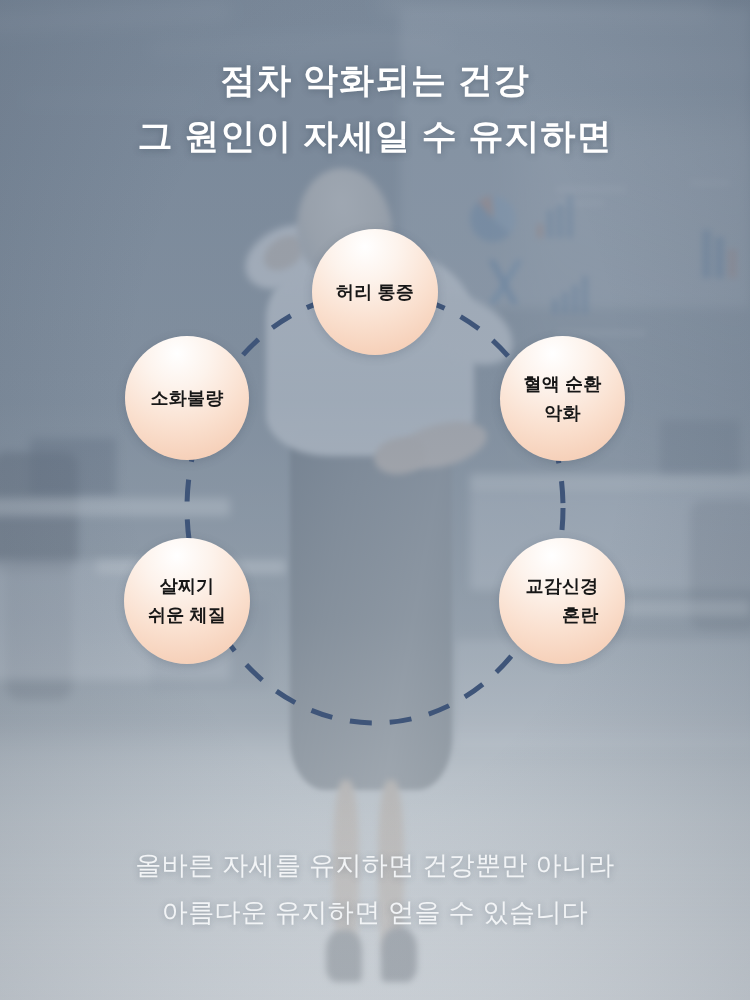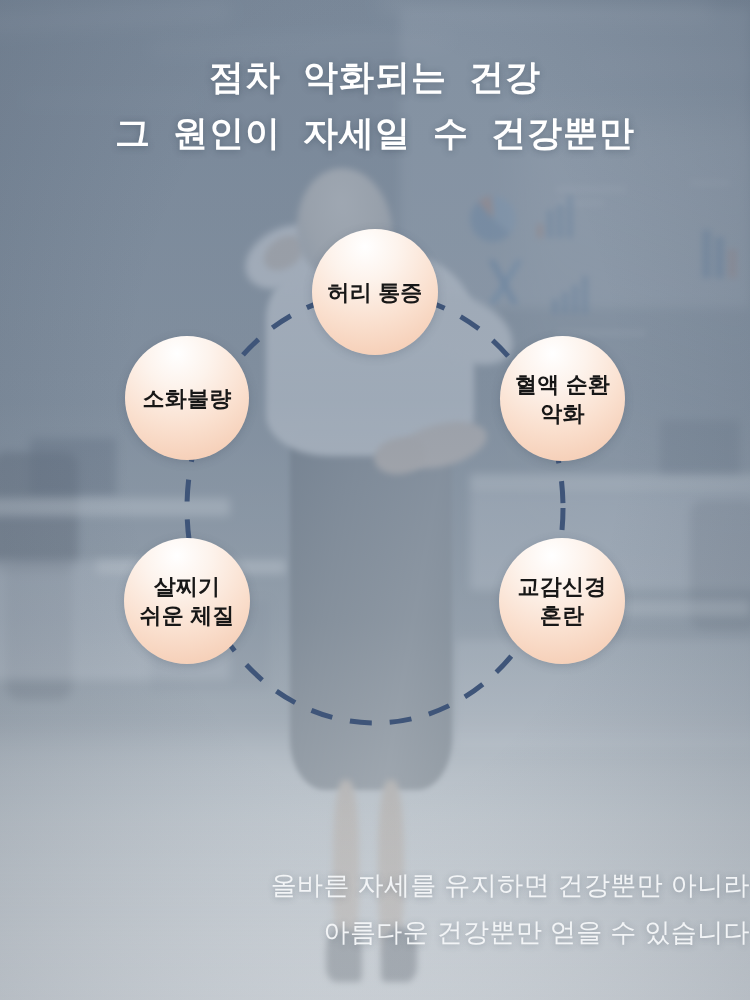--- a/index.html
+++ b/index.html
@@ -197,21 +197,20 @@
   }
   .bg-vignette {
     position:absolute; inset:0;
     background: radial-gradient(ellipse at 50% 42%, rgba(0,0,0,0) 46%, rgba(40,52,68,0.18) 100%);
   }
 
   
   .title-wrap {
     position: absolute; left: 0; right: 0; top: 52px;
     text-align: center;
-    font-family: Liberation Mono, monospace;
   }
   .title-line {
     color: #ffffff;
     font-size: 35px;
     font-weight: bold;
     line-height: 56px;
     letter-spacing: 1.0px;
     text-shadow: 0 1px 7px rgba(40,54,70,0.38);
   }
 
@@ -234,38 +233,38 @@
                 #f6d1ba 82%,
                 #f3c9af 100%);
     box-shadow: 0 2px 10px rgba(54,68,86,0.22);
     display: flex;
     align-items: center;
     justify-content: center;
     text-align: center;
   }
   .bubble .blabel {
     color: #171717;
-    font-size: 22px;
+    font-size: 18px;
     font-weight: bold;
     line-height: 29px;
     letter-spacing: 0.2px;
     white-space: pre-line;
   }
 
   .b-top    { left: 312px; top: 229px; width: 126px; height: 126px; }
   .b-left1  { left: 125px; top: 336px; width: 124px; height: 124px; }
   .b-right1 { left: 500px; top: 336px; width: 125px; height: 125px; }
   .b-left2  { left: 124px; top: 538px; width: 126px; height: 126px; }
-  .b-right2 { left: 499px; top: 538px; width: 126px; height: 126px; }
+  .b-right2 { left: 499px; top: 538px; width: 126px; height: 126px; text-align: right; }
   .b-bottom { left: 312px; top: 659px; width: 126px; height: 126px; }
 
   
   .caption-wrap {
-    position: absolute; left: 0; right: 0; bottom: 44px;
-    text-align: right;
+    position: absolute; left: 0; right: 0; bottom: 64px;
+    text-align: center;
   }
   .caption-line {
     color: #f2f4f6;
     font-size: 26px;
     font-weight: normal;
     line-height: 47px;
     letter-spacing: 0.4px;
     text-shadow: 0 1px 6px rgba(60,72,88,0.34);
   }
 </style>
@@ -343,21 +342,21 @@
       <div class="ps neck"></div>
       <div class="ps hair"></div>
     </div>
 
     <div class="bg-tint"></div>
     <div class="bg-vignette"></div>
   </div>
 
   <div class="title-wrap">
     <div class="title-line">점차 악화되는 건강</div>
-    <div class="title-line">그 원인이 자세일 수 건강뿐만</div>
+    <div class="title-line">그 원인이 자세일 수 유지하면</div>
   </div>
 
   <svg class="ellipse-svg" viewBox="0 0 750 1000">
     <ellipse id="cycle-ellipse" cx="375" cy="508" rx="188" ry="215" fill="none" stroke="#3f5579" stroke-width="5" stroke-dasharray="22 18" stroke-linecap="butt"></ellipse>
   </svg>
 
   <div class="bubble b-top">
     <span class="blabel">허리 통증</span>
   </div>
 
@@ -376,16 +375,16 @@
     <span class="blabel">살찌기
 쉬운 체질</span>
   </div>
 
   <div class="bubble b-left1">
     <span class="blabel">소화불량</span>
   </div>
 
   <div class="caption-wrap">
     <div class="caption-line">올바른 자세를 유지하면 건강뿐만 아니라</div>
-    <div class="caption-line">아름다운 건강뿐만 얻을 수 있습니다</div>
+    <div class="caption-line">아름다운 유지하면 얻을 수 있습니다</div>
   </div>
 
 </div>
 
 </body></html>

